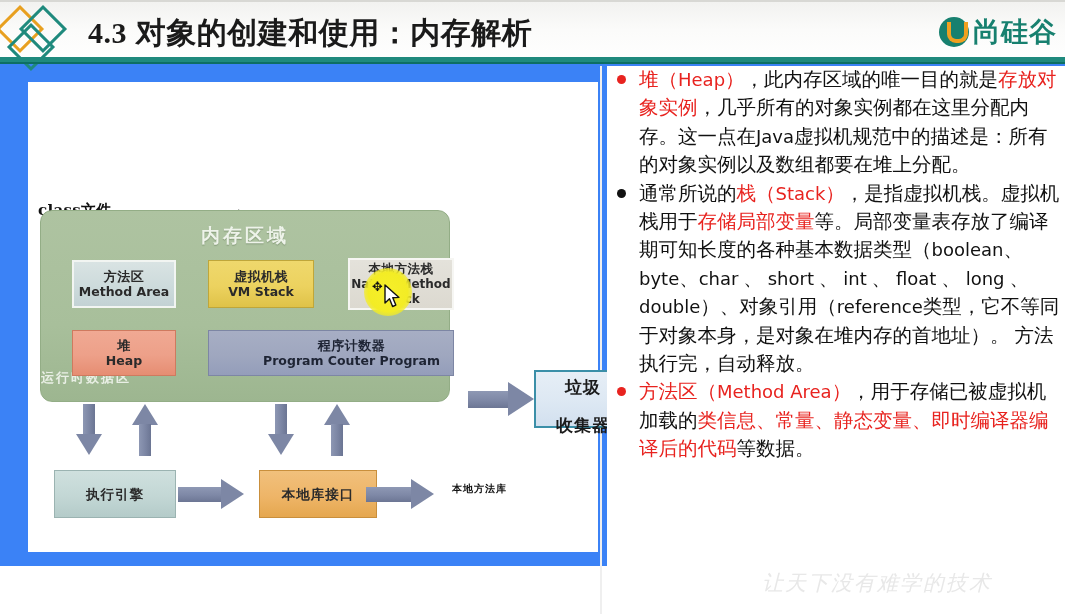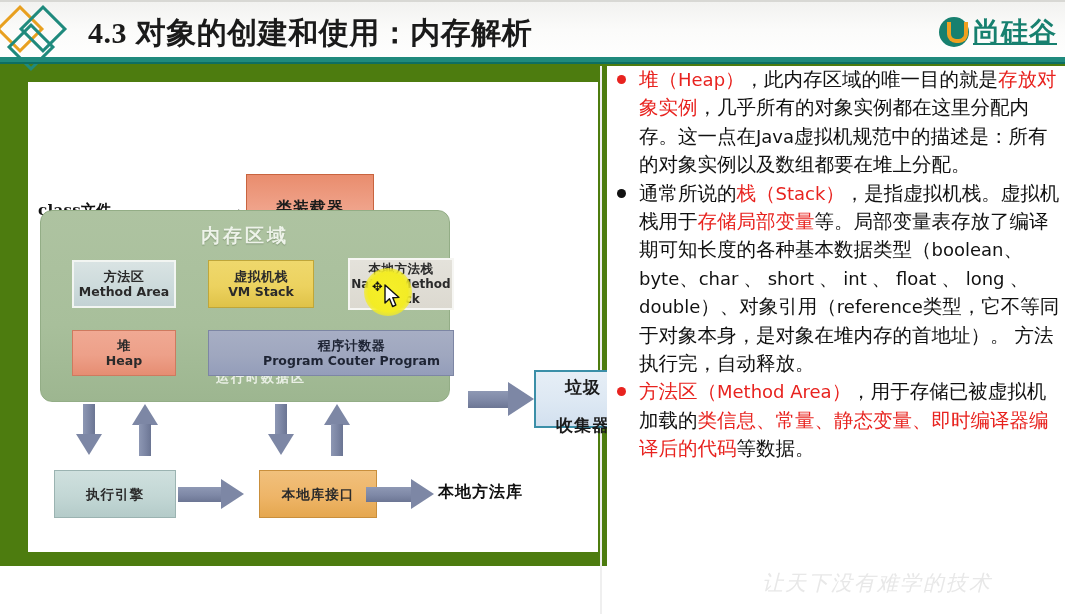--- a/index.html
+++ b/index.html
@@ -2,21 +2,21 @@
 <html><head>
 <meta charset="utf-8">
 <style>
   html,body{margin:0;padding:0;}
   body{
     width:1065px;height:614px;overflow:hidden;
     background:#ffffff;
     font-family:"Liberation Sans","DejaVu Sans",sans-serif;
     position:relative;
   }
-  #slide{position:relative;width:1065px;height:566px;background:#4d7c0f;}
+  #slide{position:relative;width:1065px;height:566px;background:#3b82f6;}
 
   
   .header{position:absolute;left:0;top:0;width:1065px;height:62px;
           background:linear-gradient(to bottom,#f2f2f0 0%,#fbfbfa 45%,#ffffff 100%);
           border-top:2px solid #d8d8d4;}
   .header-rule{position:absolute;left:0;top:55px;width:1065px;height:5px;
           background:#1f8a7d;}
   .header-rule2{position:absolute;left:0;top:60px;width:1065px;height:2px;background:#0d6f63;}
   .logo-diamonds{position:absolute;left:2px;top:6px;width:70px;height:50px;}
   .dia{position:absolute;width:28px;height:28px;transform:rotate(45deg);
@@ -27,21 +27,21 @@
   .page-title{position:absolute;left:88px;top:8px;width:760px;height:48px;
        font-size:30px;font-weight:bold;color:#1a1a1a;line-height:46px;
        letter-spacing:.5px;white-space:nowrap;}
   .page-title .num{font-family:"Liberation Serif","DejaVu Serif",serif;font-weight:bold;}
 
   .brand{position:absolute;right:8px;top:10px;height:40px;display:flex;align-items:center;gap:4px;}
   .brand-mark{width:30px;height:30px;border-radius:50%;background:#17806f;position:relative;}
   .brand-mark:after{content:"";position:absolute;left:8px;top:5px;width:13px;height:17px;
         border:4px solid #f0a020;border-top:none;border-radius:0 0 9px 9px;}
   .brand-name{font-size:27px;font-weight:bold;color:#17806f;letter-spacing:1px;
-        font-family:"DejaVu Sans",sans-serif;text-decoration:underline;}
+        font-family:"DejaVu Sans",sans-serif;}
 
   
   .diagram{position:absolute;left:28px;top:82px;width:570px;height:470px;background:#fff;}
 
   .dbox{position:absolute;box-sizing:border-box;display:flex;flex-direction:column;
         align-items:center;justify-content:center;text-align:center;
         font-weight:bold;color:#2b2b2b;}
   .dbox .cn{font-size:13px;line-height:15px;letter-spacing:.5px;}
 
   
@@ -71,22 +71,22 @@
   .yarrow.down .head{bottom:0;border-left:13px solid transparent;border-right:13px solid transparent;
         border-top:20px solid #eddd84;}
 
   
   .memregion{left:12px;top:128px;width:410px;height:192px;border-radius:12px;
         background:linear-gradient(to bottom,#aec3a1,#a8bf9b 60%,#9db690);
         border:1px solid #93ad86;justify-content:flex-start;}
   .memregion-title{position:absolute;left:0;top:12px;width:100%;text-align:center;
         font-size:19px;font-weight:bold;color:#eef3ea;letter-spacing:3px;
         text-shadow:0 1px 1px rgba(60,80,50,.35);}
-  .memregion-foot{position:absolute;left:0;bottom:14px;width:100%;text-align:center;
-        font-size:13px;font-weight:bold;color:#e9efe5;letter-spacing:2px;padding-left:16px;}
+  .memregion-foot{position:absolute;left:0;bottom:14px;width:100%;text-align:left;
+        font-size:13px;font-weight:bold;color:#e9efe5;letter-spacing:2px;}
 
   .inner{position:absolute;box-sizing:border-box;display:flex;flex-direction:column;
         align-items:center;justify-content:center;text-align:center;border:1px solid #8c9a8c;}
   .inner .cn{font-size:13px;font-weight:bold;line-height:15px;letter-spacing:.5px;color:#2a2a2a;}
   .inner .en{font-size:12.5px;font-weight:bold;line-height:15px;color:#2a2a2a;
         font-family:"DejaVu Sans",sans-serif;}
 
   .methodarea{left:44px;top:178px;width:104px;height:48px;
         background:linear-gradient(to bottom,#d9e3e3,#ccdadb 60%,#c3d2d4);
         border:2px solid #f2f5f2;}
@@ -153,21 +153,21 @@
         background:linear-gradient(to bottom,#8e98b4,#7e88a6 55%,#6c7694);}
   .harrow .hhead{position:absolute;top:0;width:0;height:0;
         border-top:15px solid transparent;border-bottom:15px solid transparent;
         border-left:23px solid #7d87a5;}
   .harrow.a{left:150px;top:397px;width:66px;}
   .harrow.a .hstem{width:44px;}
   .harrow.a .hhead{left:43px;}
   .harrow.b{left:338px;top:397px;width:70px;}
   .harrow.b .hstem{width:46px;}
   .harrow.b .hhead{left:45px;}
-  .nativelib{position:absolute;left:410px;top:400px;font-size:16px;font-weight:bold;
+  .nativelib{position:absolute;left:424px;top:400px;font-size:10px;font-weight:bold;
         color:#111;letter-spacing:1px;}
 
   
   .panel{position:absolute;left:607px;top:66px;width:458px;height:548px;
         background:#fff;color:#111;}
   .bullet-row{position:relative;padding-left:32px;margin-bottom:0;}
   .bdot{position:absolute;left:10px;top:9px;width:9px;height:9px;border-radius:50%;}
   .bdot.red{background:#e8231f;}
   .bdot.black{background:#111;}
   .btext{font-size:19.5px;line-height:28.4px;letter-spacing:0px;
@@ -200,23 +200,20 @@
   </div>
 
   <div class="divider"></div>
 
   <div class="diagram">
 
     <div class="classfile-label">class文件</div>
     <div class="classfile-line"></div>
     <div class="classfile-head"></div>
 
-    <div class="dbox loader">
-      <span class="cn">类装载器</span>
-    </div>
 
     <div class="yarrow up" style="left:246px;top:160px;">
       <span class="head"></span>
       <span class="stem"></span>
     </div>
     <div class="yarrow down" style="left:302px;top:160px;">
       <span class="stem"></span>
       <span class="head"></span>
     </div>
 

